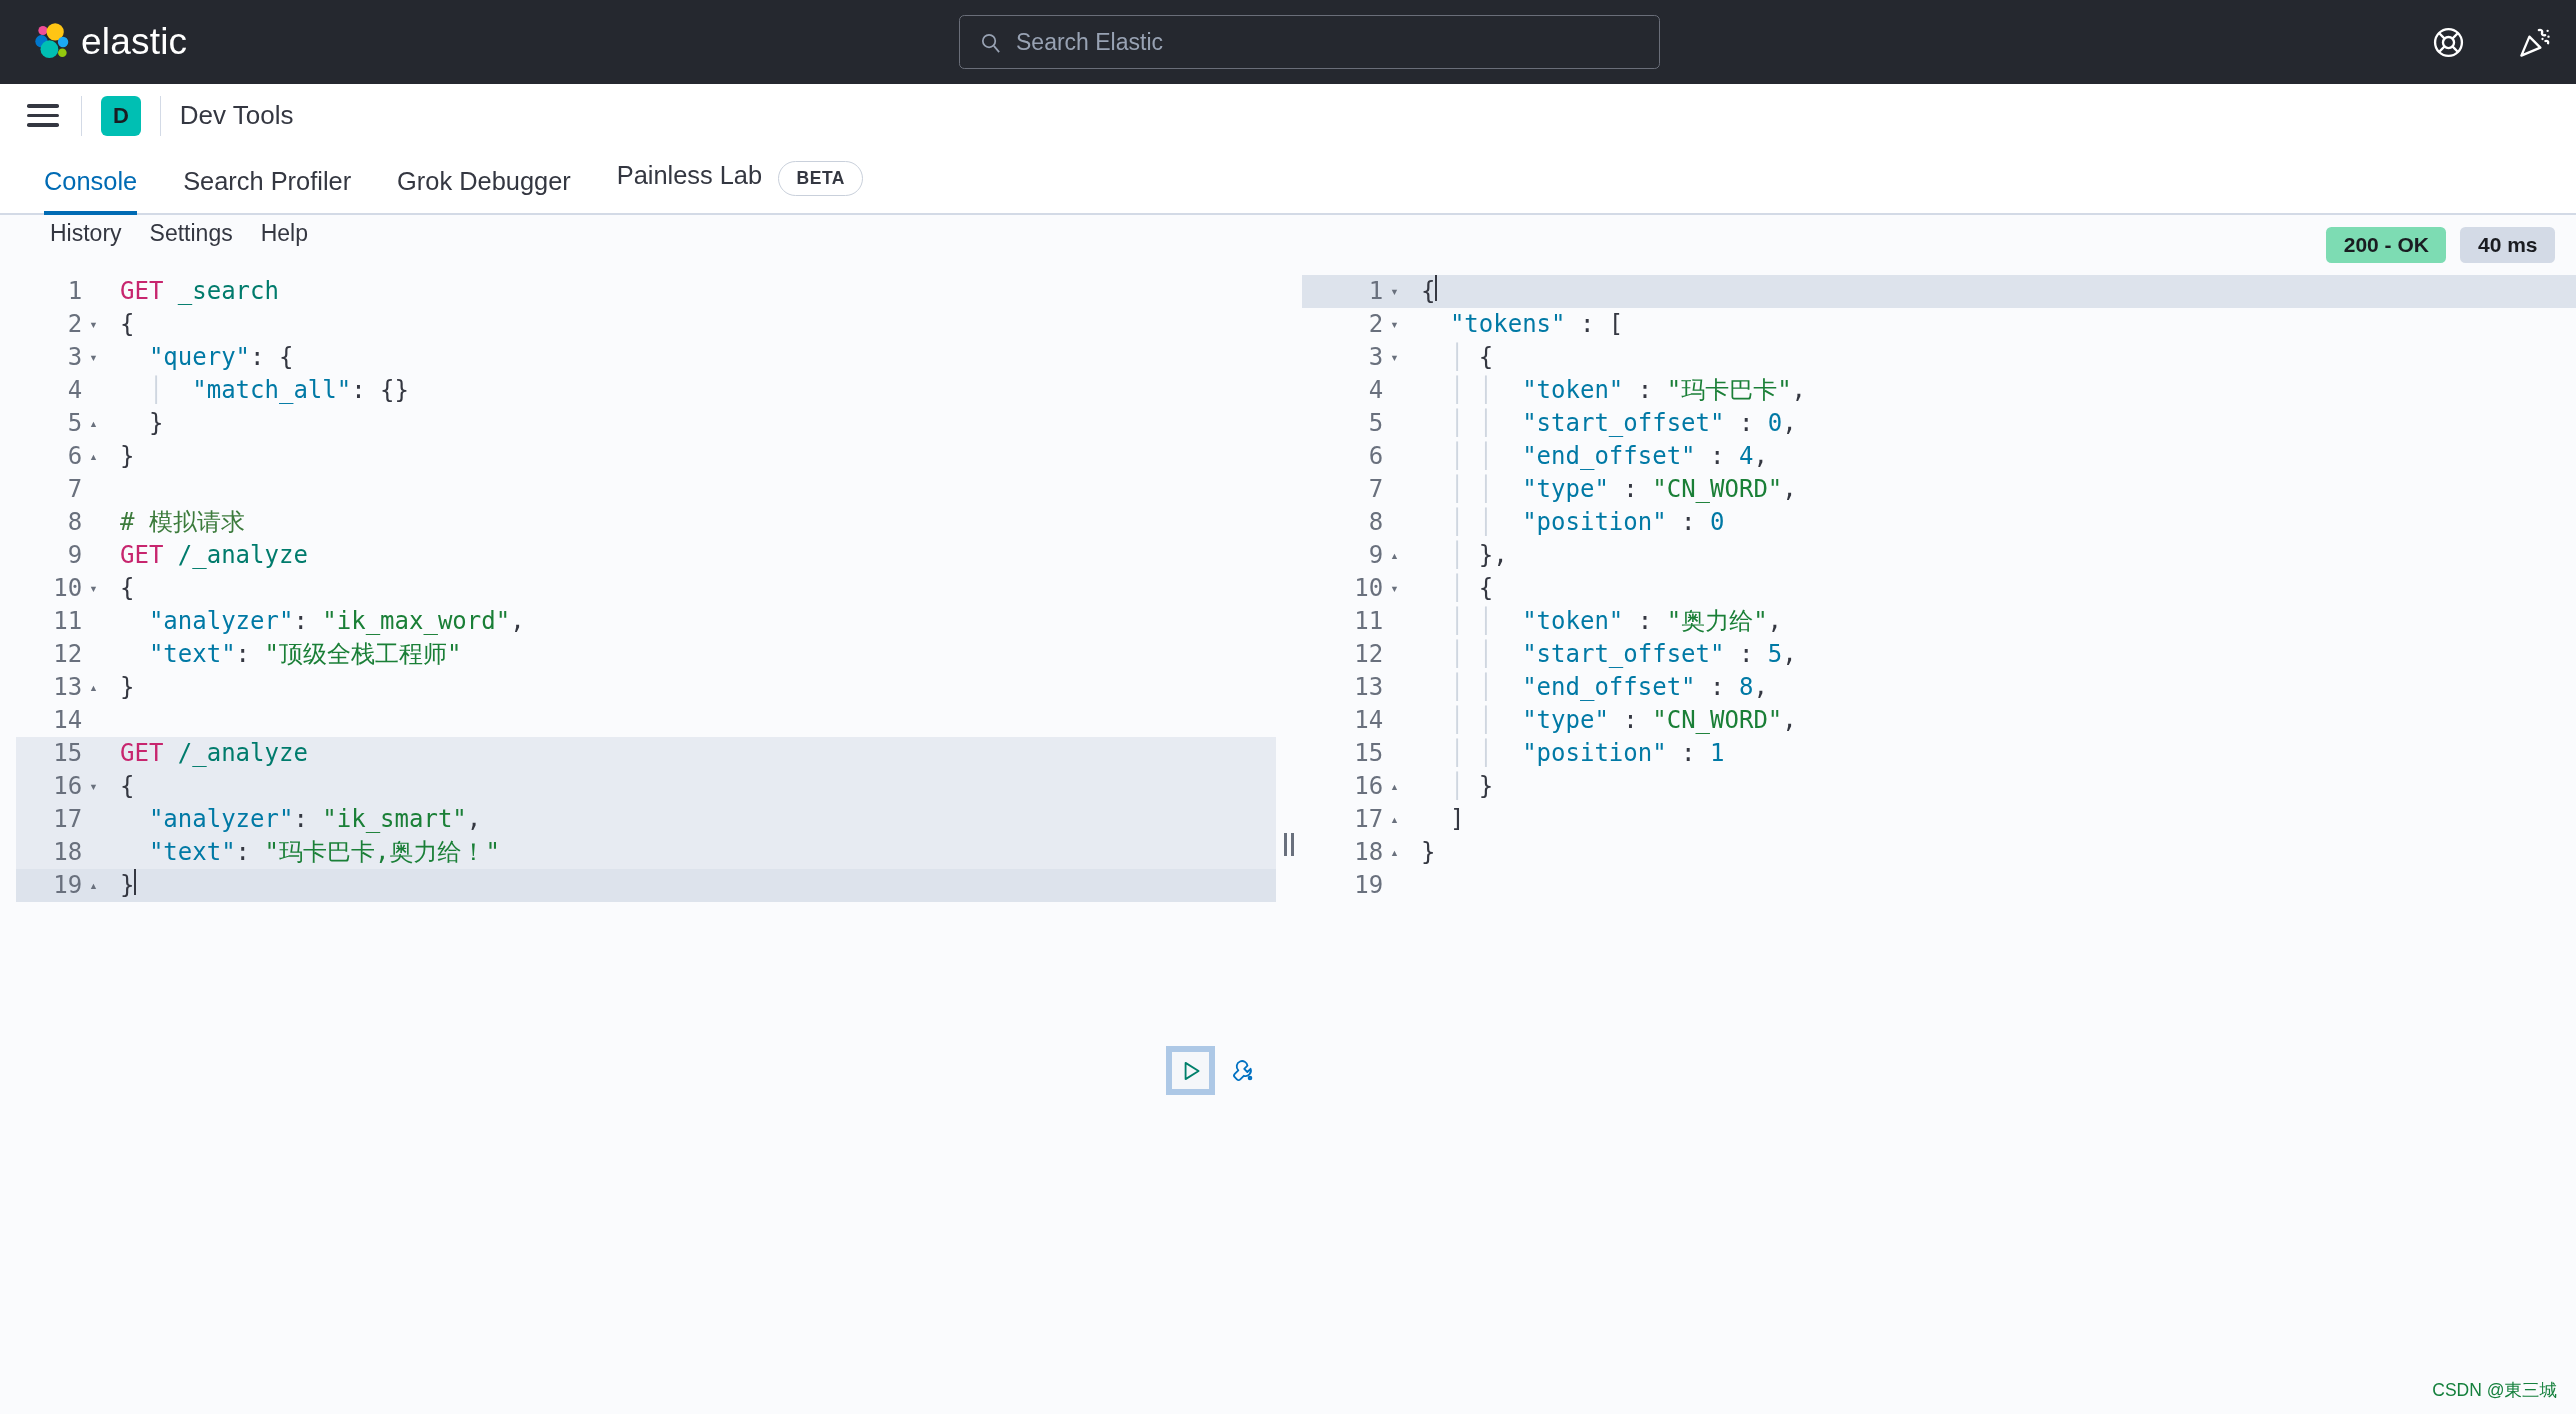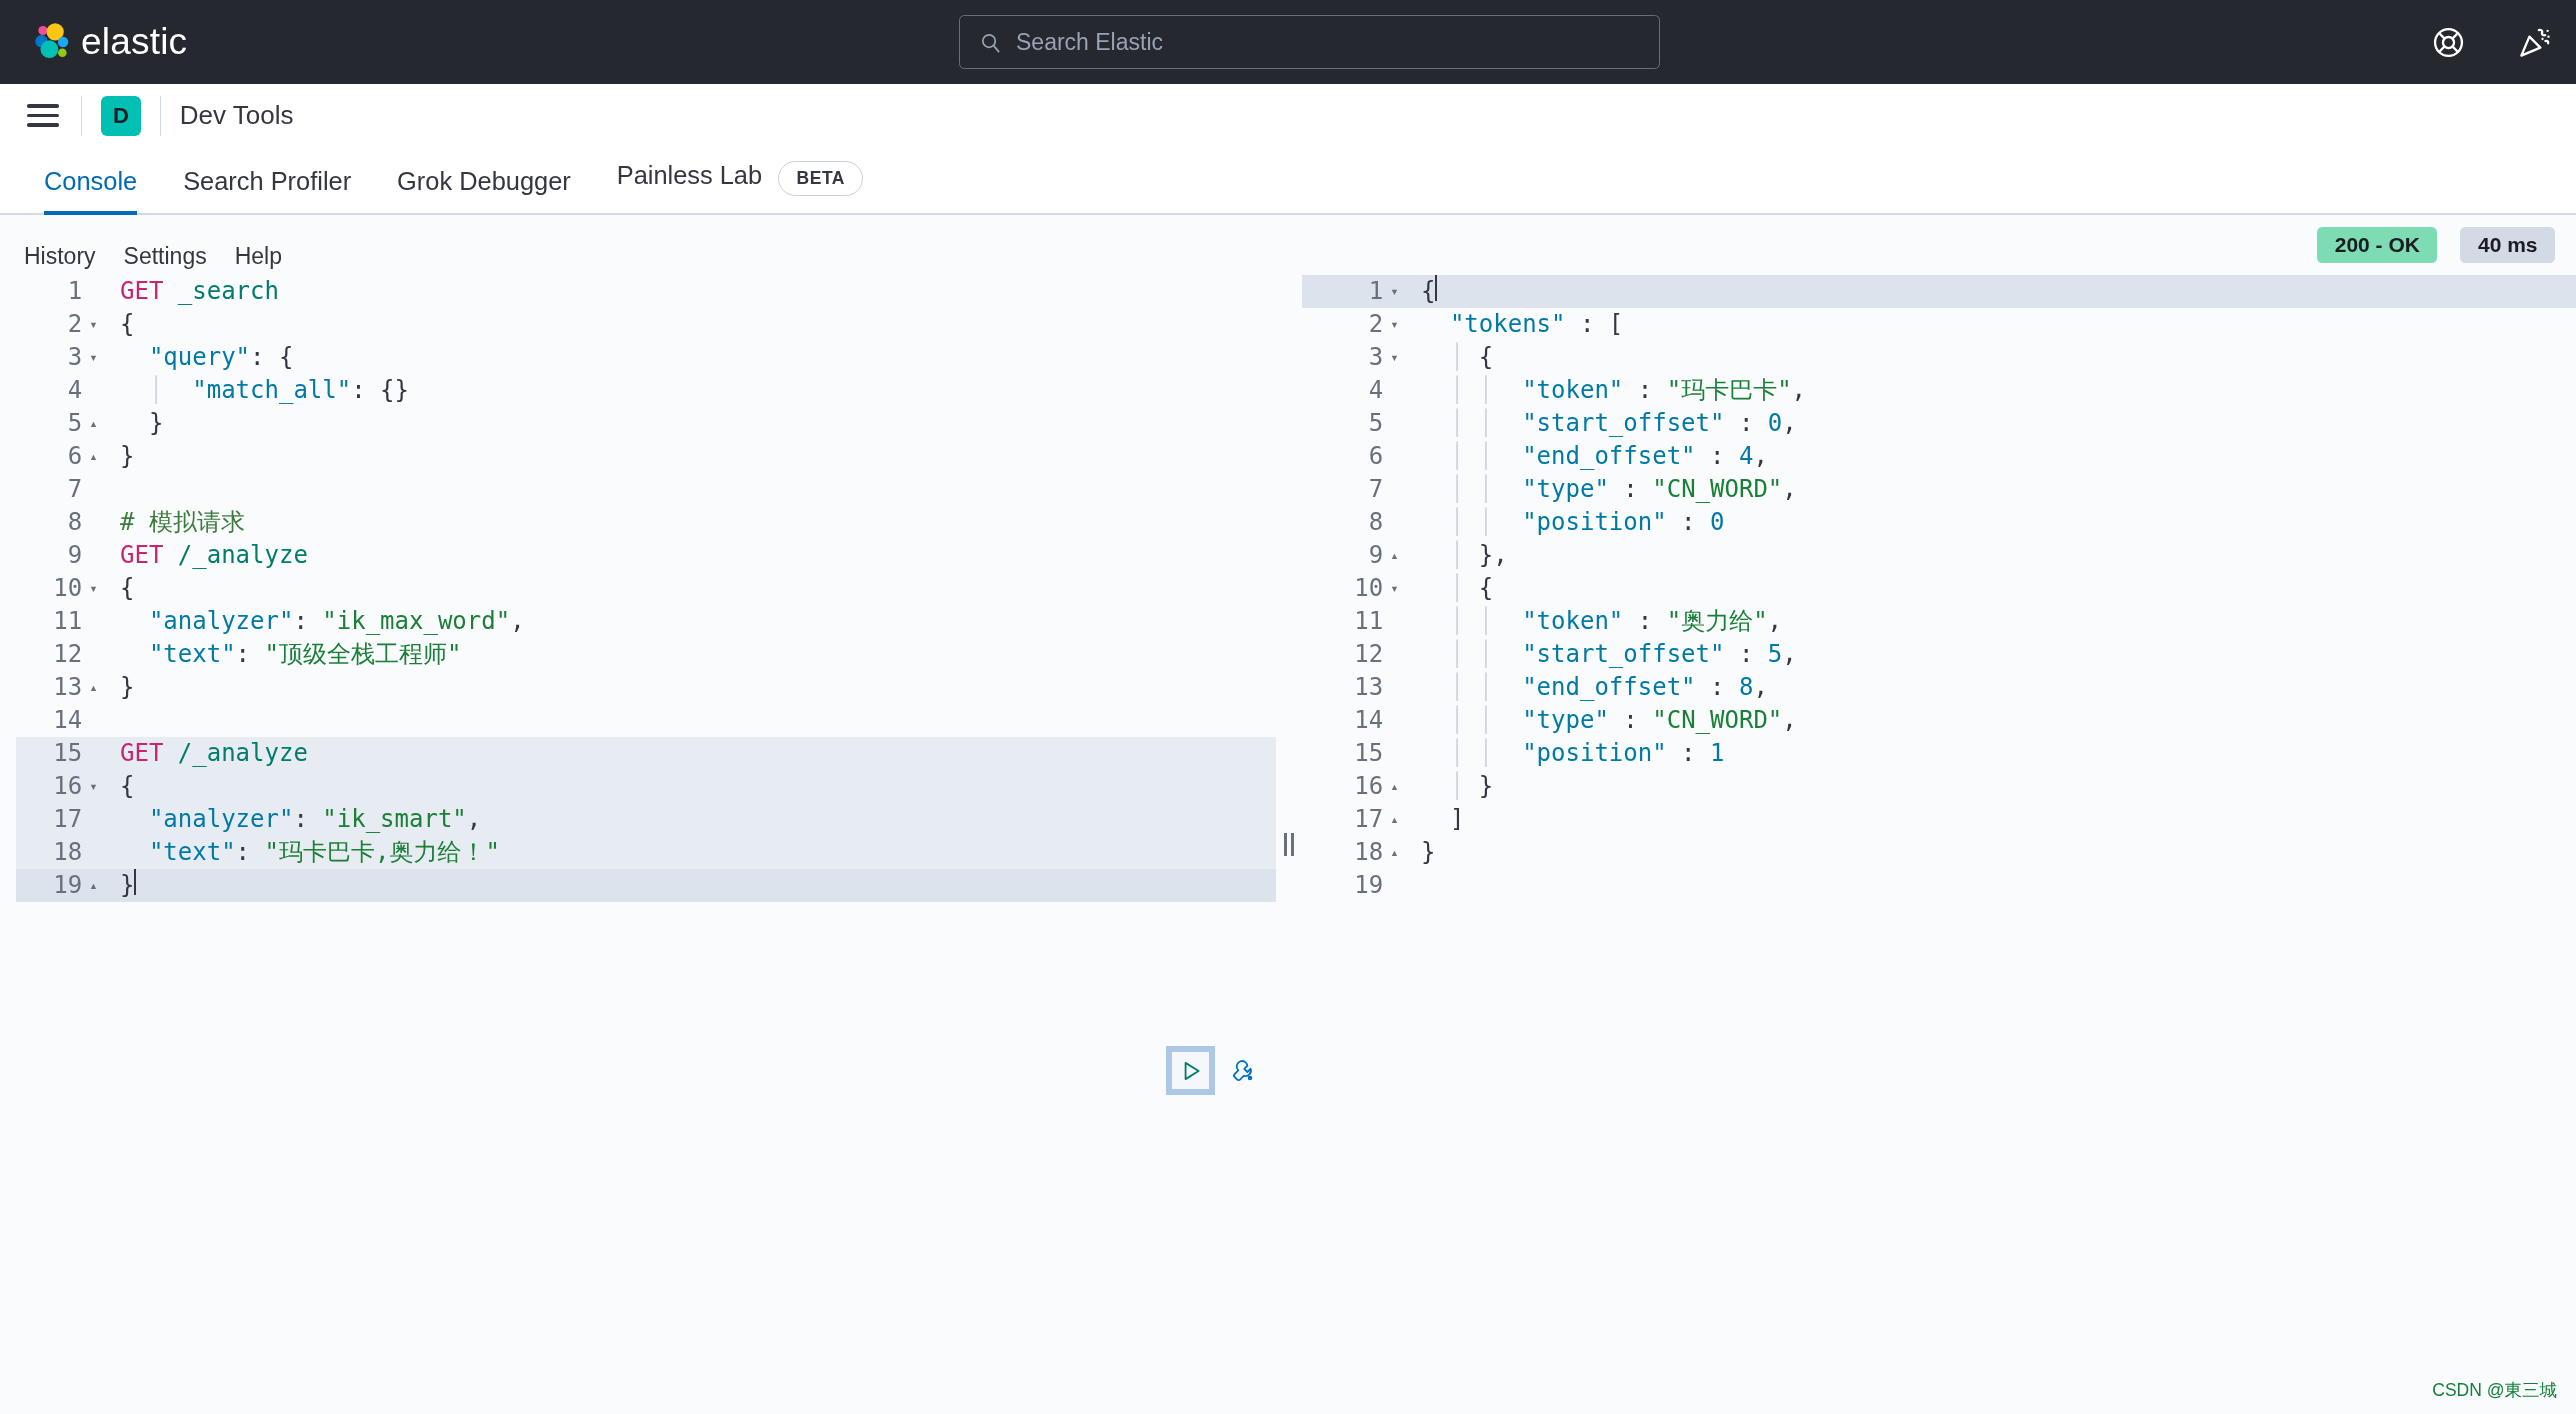--- a/index.html
+++ b/index.html
@@ -69,25 +69,25 @@
   }
   .beta-badge {
     border: 0.9px solid #c9d0db; border-radius: 19px;
     font-size: 17.5px; font-weight: 700; letter-spacing:0.5px;
     color: #343741; padding: 6.1px 17.5px;
   }
 
   
   .consolebar {
     height: 60px; background: #fafbfd;
-    display:flex; align-items:flex-end; padding: 0 10px;
+    display:flex; align-items:flex-start; padding: 0 36px;
     position: relative;
   }
   .cbtn { font-size: 23px; color: #343741; padding: 5.3px 14px; cursor: pointer; }
-  .status-right { position:absolute; right: 21px; top: 0; height: 60px; display:flex; align-items:center; gap: 23px; }
+  .status-right { position:absolute; right: 21px; top: 0; height: 60px; display:flex; align-items:center; gap: 14px; }
   .pill {
     font-size: 21px; font-weight: 600; color: #1a1c21;
     border-radius: 5.3px; padding: 6.1px 17.5px;
   }
   .pill-ok { background: #7DDCB3; }
   .pill-ms { background: #d3dae6; }
 
   
   .editors {
     position: relative;

